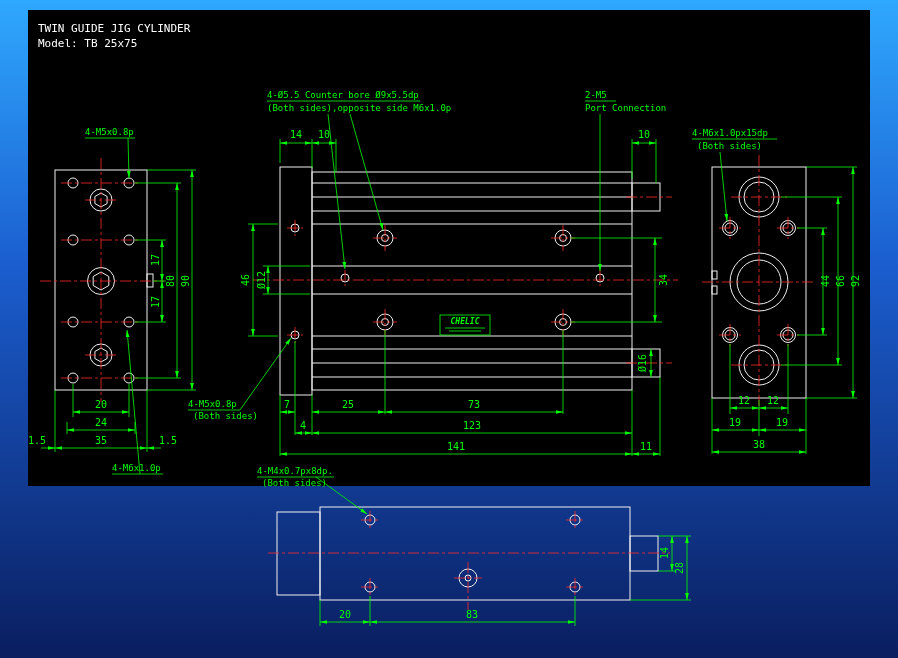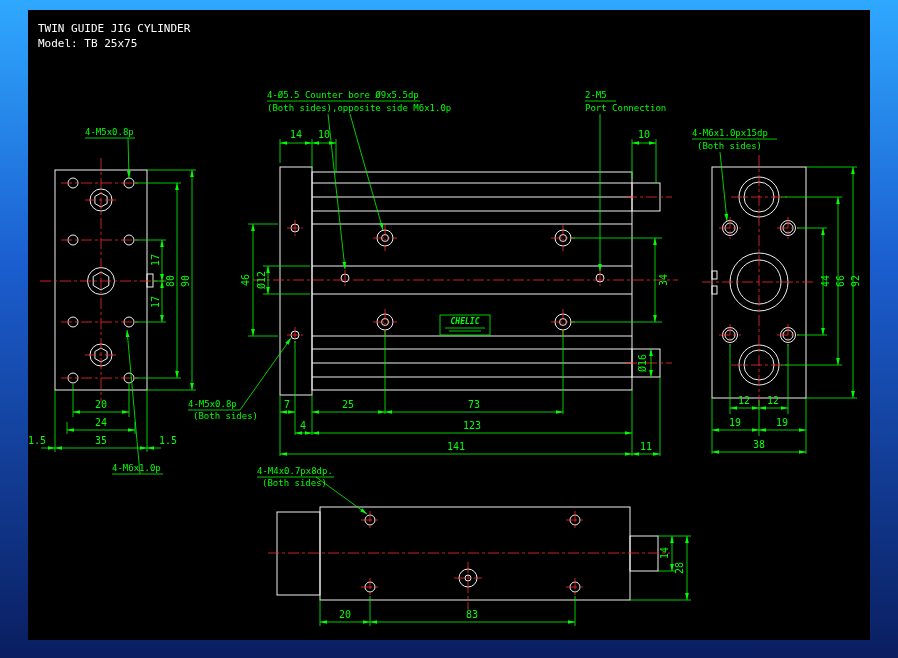--- a/index.html
+++ b/index.html
@@ -1,18 +1,18 @@
 <!DOCTYPE html>
 <html style="--frame_top: #2fa8ff; --frame_bottom: #0a1e60; --canvas_bg: #000000; --geometry: #f0f0f0; --dimension: #00ff00; --centerline: #ff2a2a; --title_text: #ffffff;"><head>
 <meta charset="utf-8">
 <style>
   html,body{margin:0;padding:0;width:898px;height:658px;overflow:hidden;
     background:linear-gradient(180deg,var(--frame_top,#2fa8ff) 0%,#1b5ecf 40%,var(--frame_bottom,#0a1e60) 100%);
     font-family:"DejaVu Sans Mono",monospace;}
-  .canvas{position:absolute;left:28px;top:10px;width:842px;height:630px;background:var(--canvas_bg,#000);}
+  .canvas{position:absolute;left:28px;top:10px;width:842px;height:476px;background:var(--canvas_bg,#000);}
   svg{display:block}
   .g{stroke:var(--geometry,#f0f0f0);stroke-width:1;fill:none;}
   .d{stroke:var(--dimension,#00ff00);stroke-width:0.8;fill:none;}
   .c{stroke:var(--centerline,#ff2a2a);stroke-width:0.8;fill:none;stroke-dasharray:11 3 3 3;}
   text{font-family:"DejaVu Sans Mono",monospace;}
   .dt{fill:var(--dimension,#00ff00);font-size:10px;}
   .lt{fill:var(--dimension,#00ff00);font-size:9px;}
   .tt{fill:var(--title_text,#ffffff);font-size:11px;}
   .lg{fill:var(--dimension,#00ff00);font-size:8px;font-weight:bold;font-style:italic;}
 </style>

